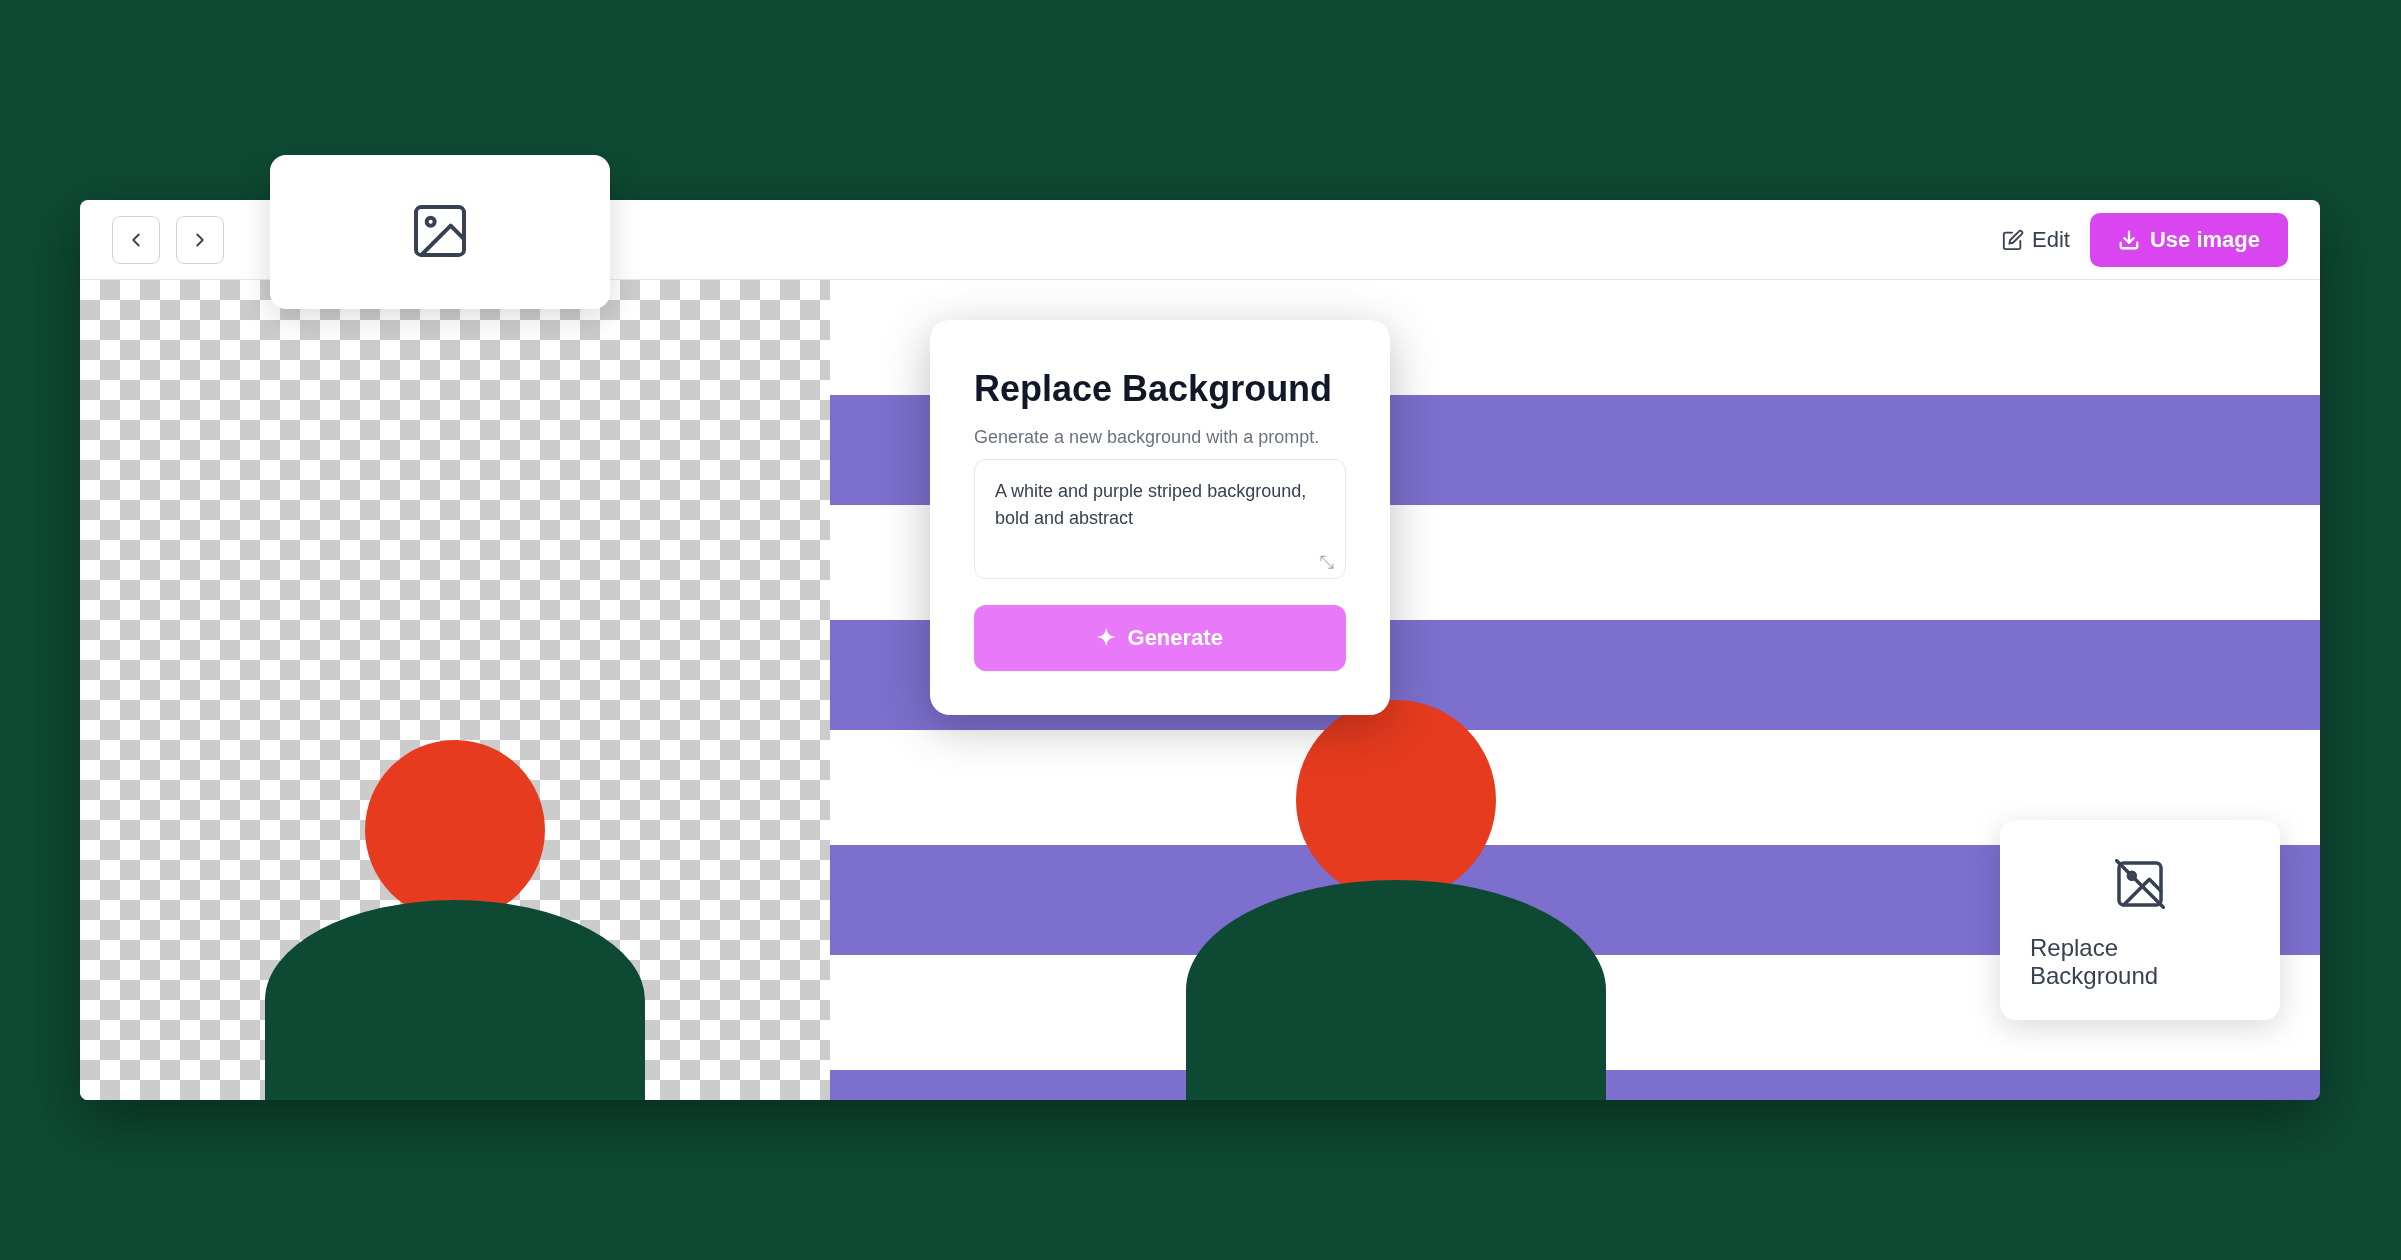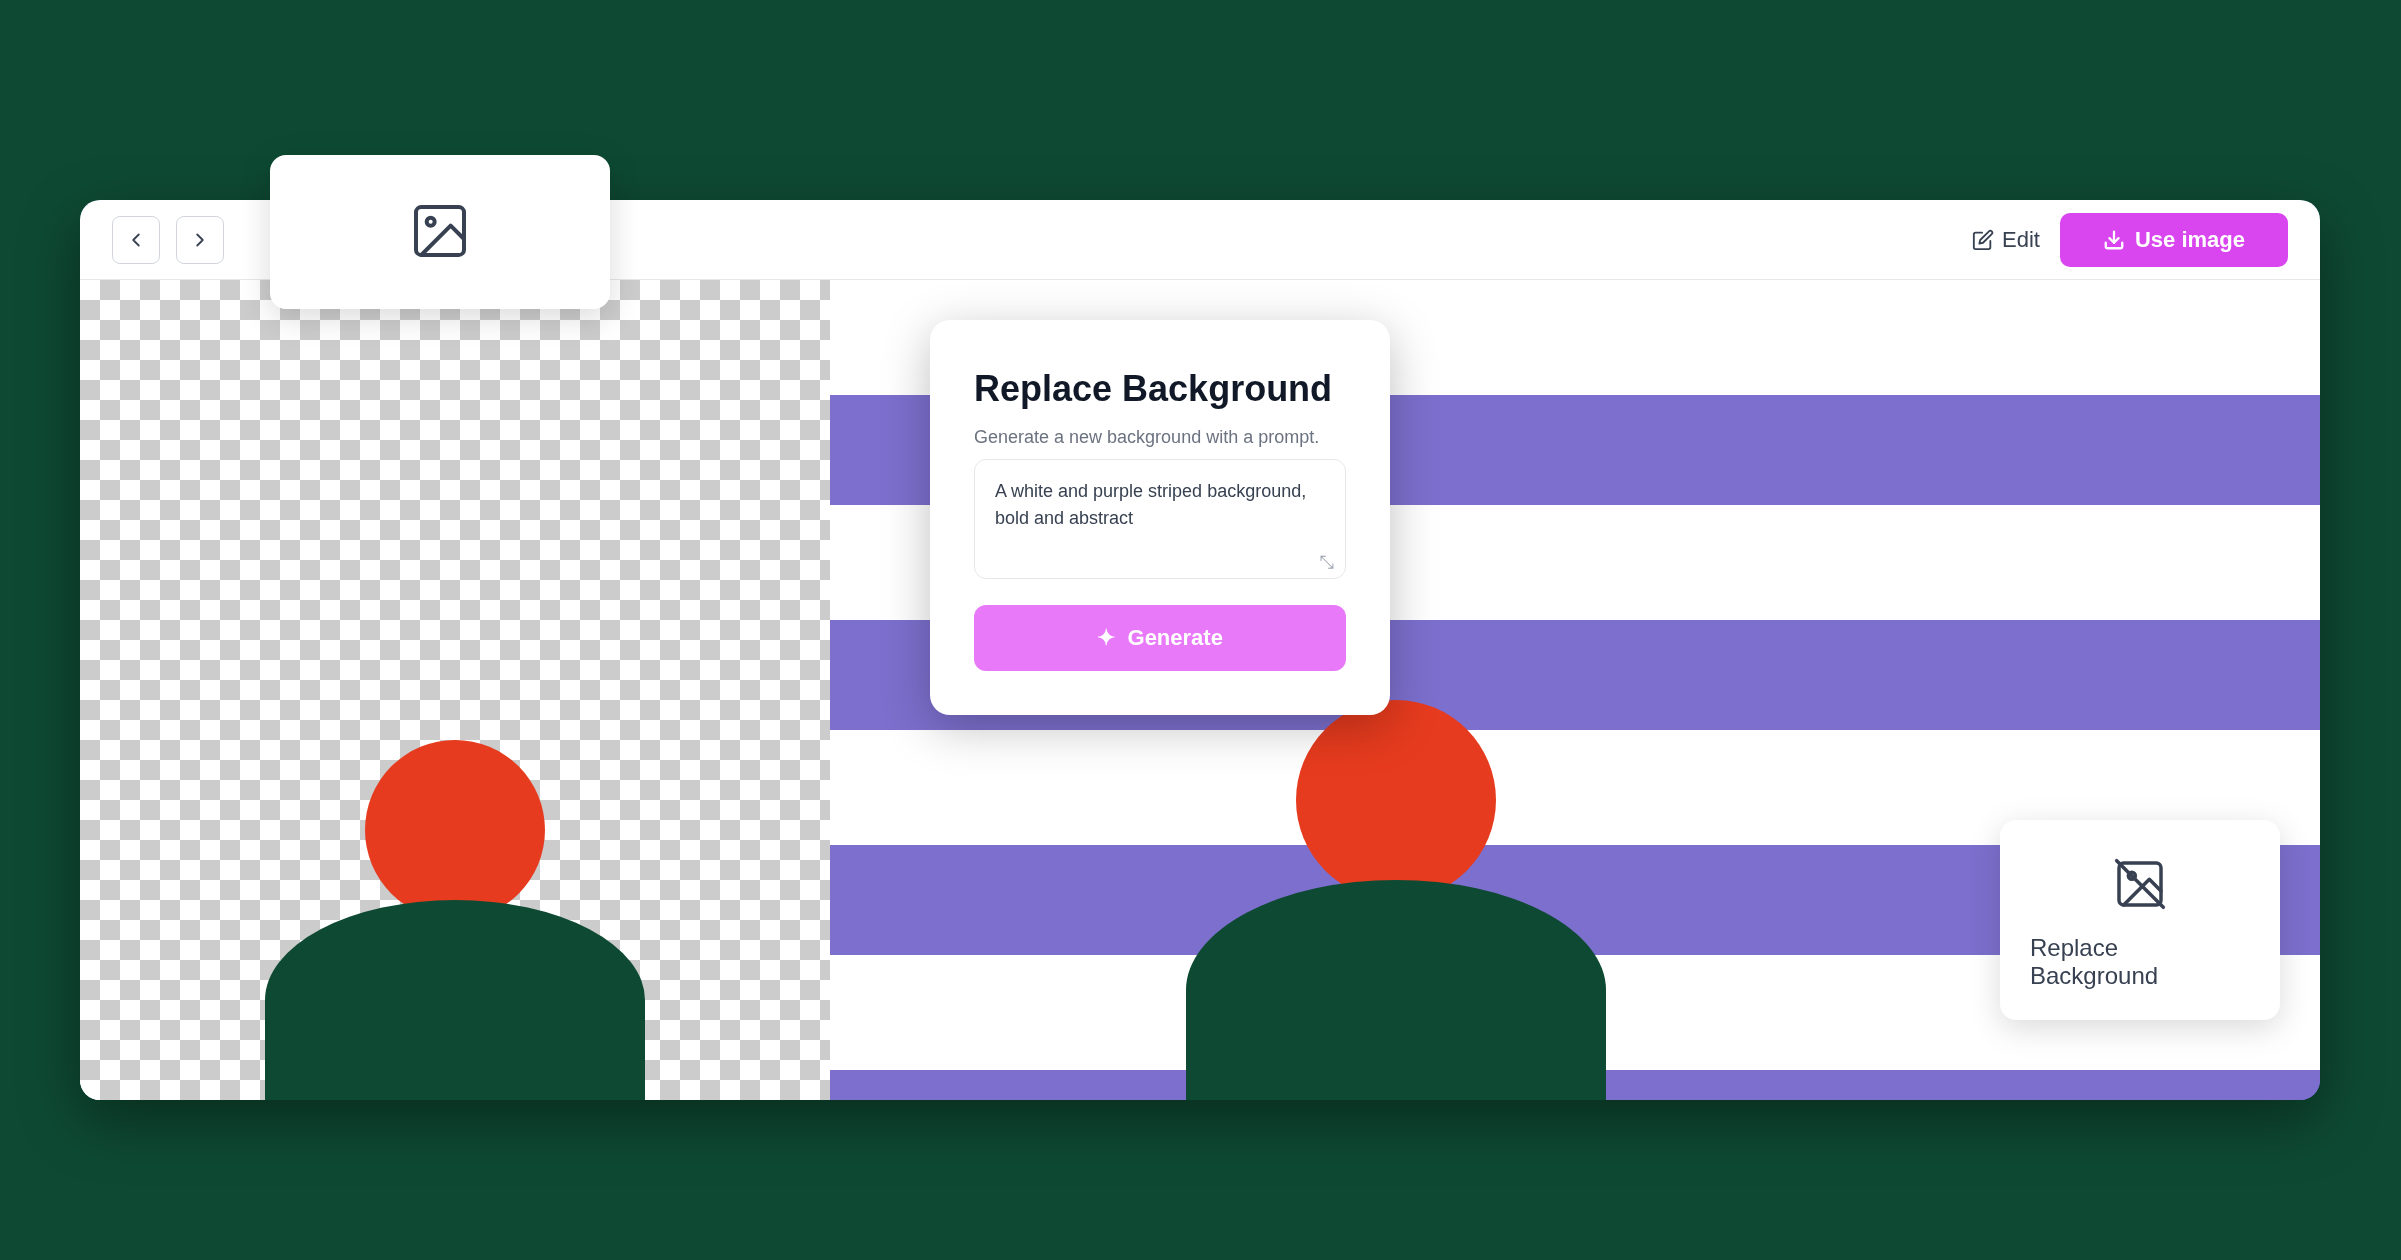--- a/index.html
+++ b/index.html
@@ -14,21 +14,21 @@
     }
 
     
     .browser-window {
       position: absolute;
       left: 80px;
       top: 200px;
       width: 2240px;
       height: 900px;
       background: #0c4a6e;
-      border-radius: 20px;
+      border-radius: 8px;
       overflow: hidden;
       box-shadow: 0 20px 60px rgba(0,0,0,0.4);
     }
 
     .browser-toolbar {
       display: flex;
       align-items: center;
       padding: 0 32px;
       height: 80px;
       background: #ffffff;
@@ -73,21 +73,21 @@
     }
 
     .use-image-btn {
       display: flex;
       align-items: center;
       gap: 10px;
       background: #d946ef;
       color: #ffffff;
       border: none;
       border-radius: 10px;
-      padding: 14px 43px;
+      padding: 14px 28px;
       font-size: 22px;
       font-weight: 600;
       cursor: pointer;
     }
 
     
     .canvas-area {
       display: flex;
       width: 100%;
       height: calc(900px - 80px);

